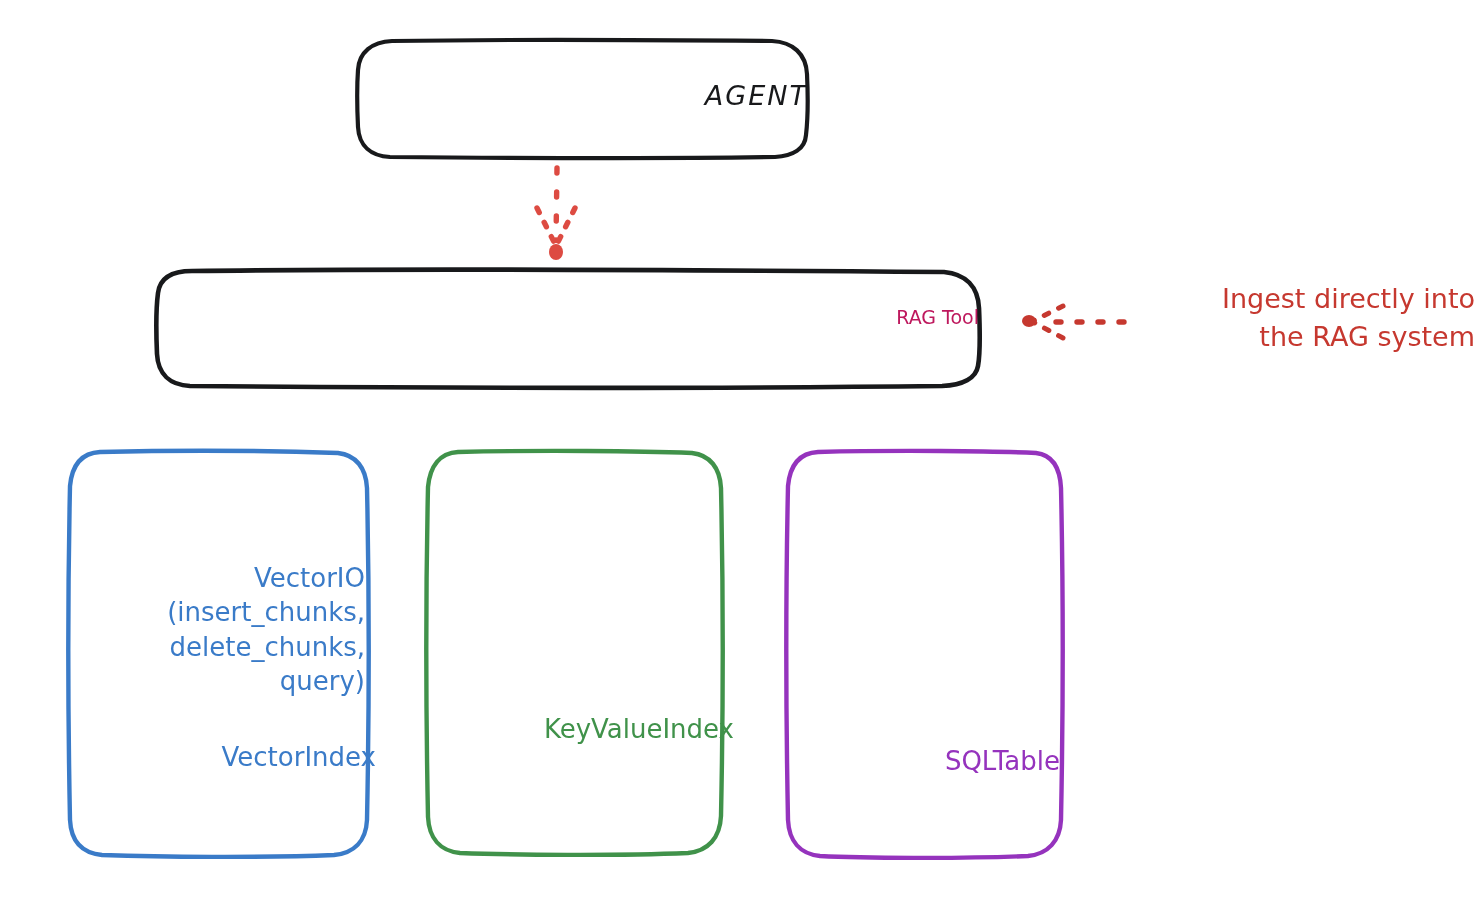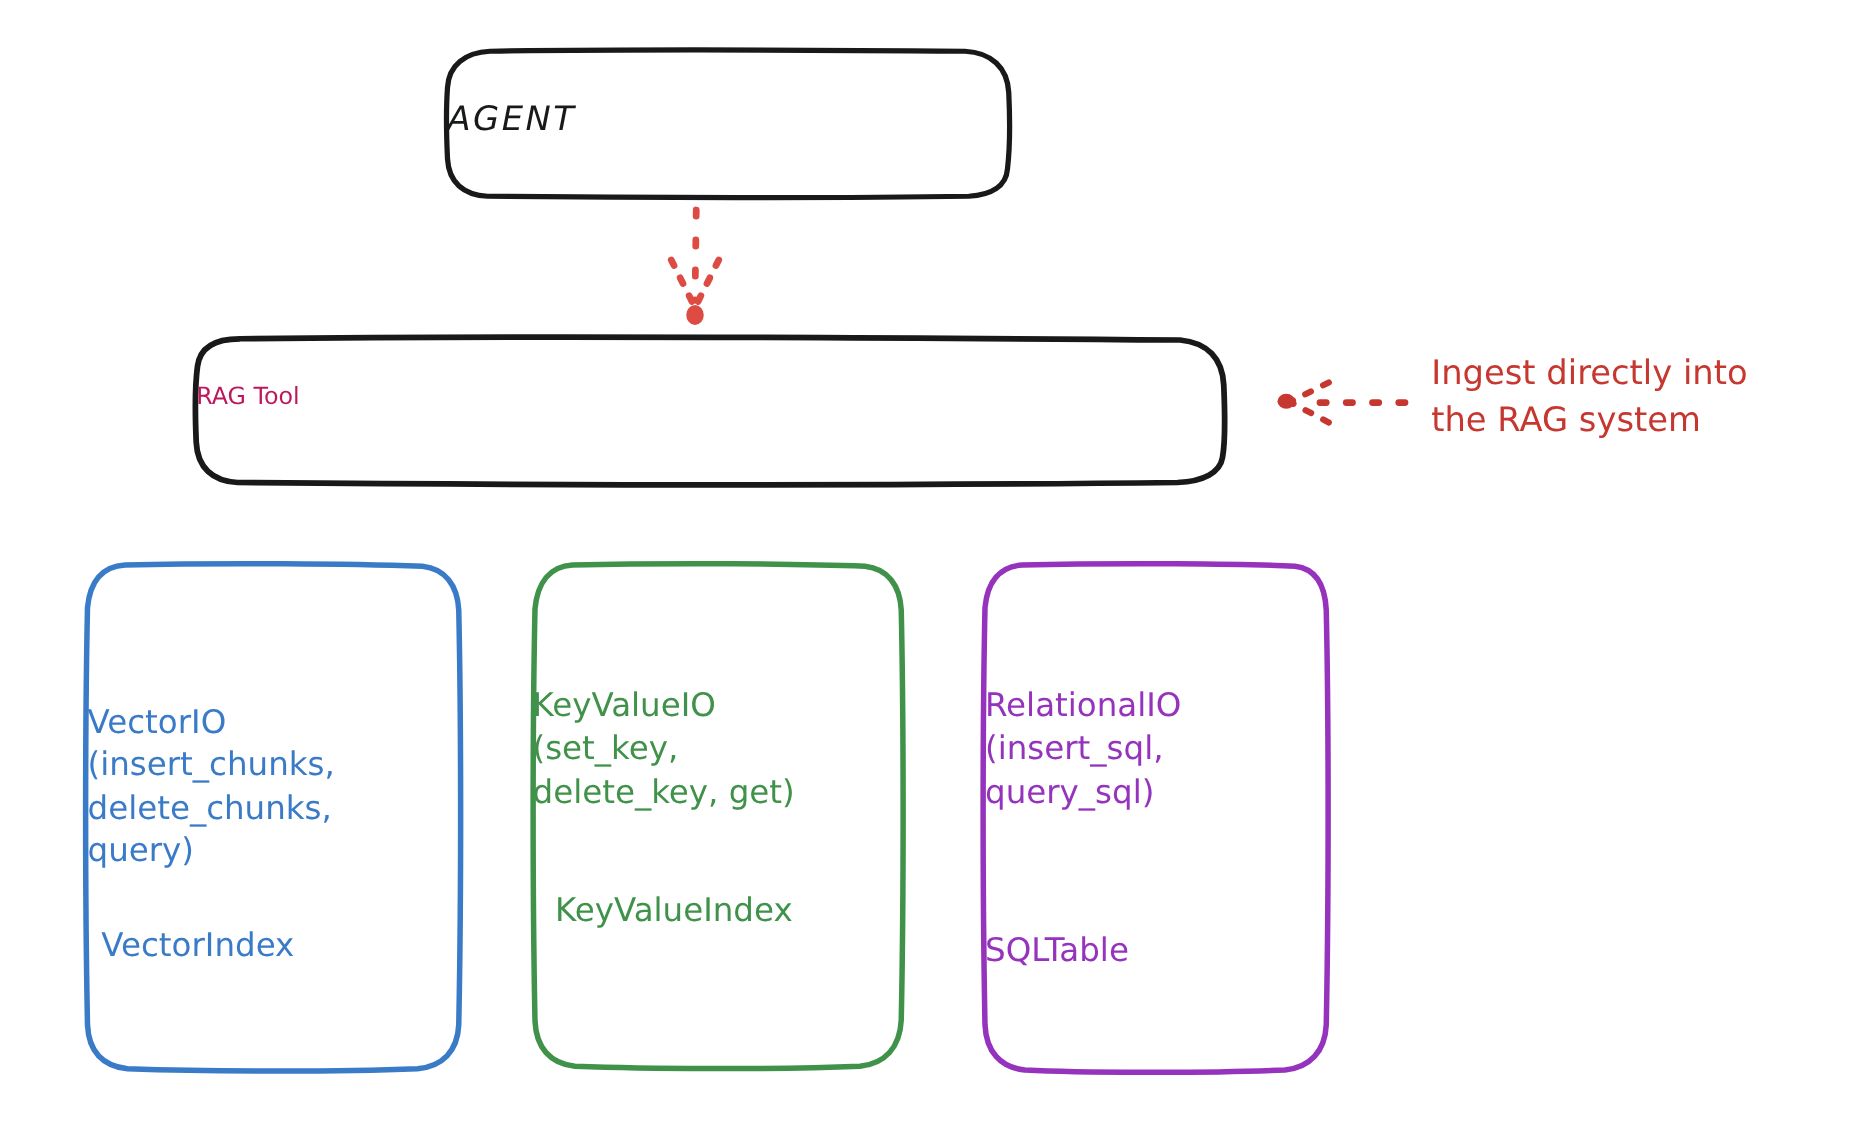--- a/index.html
+++ b/index.html
@@ -19,21 +19,21 @@
   }
   svg#sketch {
     position: absolute;
     left: 0;
     top: 0;
     width: 1484px;
     height: 910px;
   }
   .node-label {
     position: absolute;
-    text-align: left;
+    text-align: right;
     line-height: 1.32;
     white-space: pre-line;
     pointer-events: none;
     font-family: "DejaVu Sans", sans-serif;
   }
   
   #agent-label {
     left: 358px;
     top: 78px;
     width: 450px;
@@ -94,21 +94,21 @@
     width: 272px;
     font-size: 26px;
     color: #9533bd;
   }
   
   #ingest-annotation {
     left: 1145px;
     top: 280px;
     width: 330px;
     font-size: 27px;
-    text-align: left;
+    text-align: right;
     color: #c6382f;
     line-height: 1.42;
   }
 </style>
 </head>
 <body>
 
 <div id="canvas">
 
   <svg id="sketch" viewBox="0 0 1484 910">
@@ -178,26 +178,20 @@
   <div class="node-label" id="agent-label">AGENT</div>
 
   <div class="node-label" id="ragtool-label">RAG Tool</div>
 
   <div class="node-label" id="vectorio-ops">VectorIO
 (insert_chunks,
 delete_chunks,
 query)</div>
   <div class="node-label" id="vectorio-index">VectorIndex</div>
 
-  <div class="node-label" id="keyvalueio-ops">KeyValueIO
-(set_key,
-delete_key, get)</div>
   <div class="node-label" id="keyvalueio-index">KeyValueIndex</div>
 
-  <div class="node-label" id="relationalio-ops">RelationalIO
-(insert_sql,
-query_sql)</div>
   <div class="node-label" id="relationalio-index">SQLTable</div>
 
   <div class="node-label" id="ingest-annotation">Ingest directly into
 the RAG system</div>
 
 </div>
 
 </body></html>

